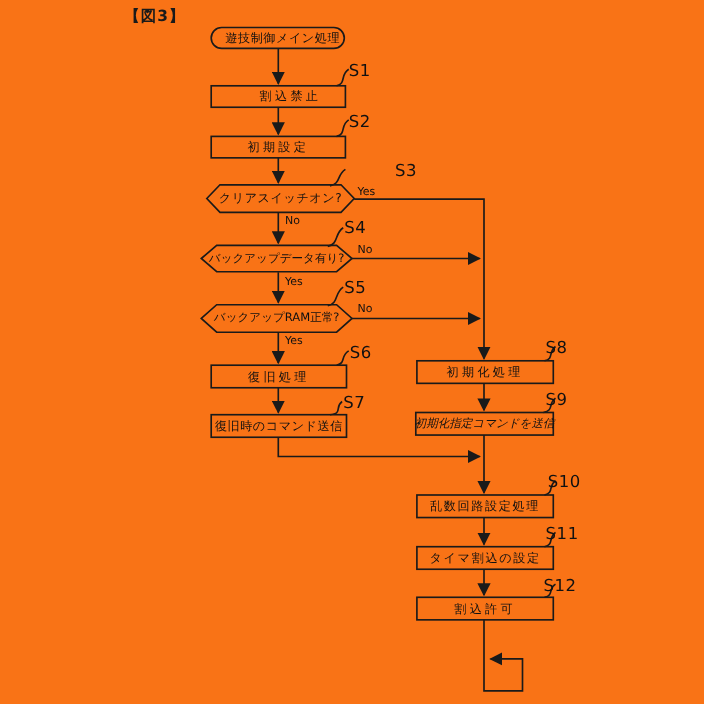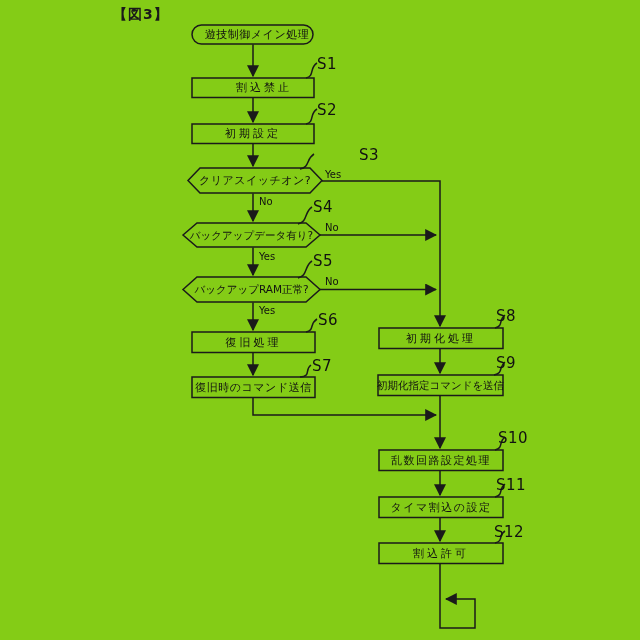--- a/index.html
+++ b/index.html
@@ -1,17 +1,17 @@
 <!DOCTYPE html>
 <html><head>
 <meta charset="utf-8">
 <style>
   html,body{margin:0;padding:0;background:#fff;}
   .canvas{
-    position:relative;width:640px;height:640px;background:#84cc16;
+    position:relative;width:640px;height:640px;background:#f97316;
     font-family:"DejaVu Sans","Liberation Sans",sans-serif;color:#1a1a1a;
     overflow:hidden;
   }
   .title{position:absolute;left:113px;top:6px;font-size:14px;font-weight:700;letter-spacing:1px;}
   svg.layer{position:absolute;left:0;top:0;width:640px;height:640px;}
   .node{
     position:absolute;display:flex;align-items:center;justify-content:center;
     font-size:11px;line-height:1;white-space:nowrap;text-align:center;color:#111;
   }
   .sp3{letter-spacing:3px;}
@@ -82,21 +82,21 @@
 
   <div class="node sp05" style="left:192px;top:25px;width:130px;height:19px;">遊技制御メイン処理</div>
   <div class="node sp3" style="left:192px;top:78px;width:144px;height:19.5px;">割込禁止</div>
   <div class="node sp3" style="left:192px;top:124px;width:122px;height:19.5px;">初期設定</div>
   <div class="node sp05" style="left:188px;top:168px;width:134px;height:25px;">クリアスイッチオン?</div>
   <div class="node compact" style="left:183px;top:223px;width:137px;height:24px;">バックアップデータ有り?</div>
   <div class="node compact" style="left:183px;top:277px;width:137px;height:25px;">バックアップRAM正常?</div>
   <div class="node sp3" style="left:192px;top:332px;width:123px;height:20.5px;">復旧処理</div>
   <div class="node sp3" style="left:379px;top:328px;width:124px;height:20.5px;">初期化処理</div>
   <div class="node sp05" style="left:192px;top:377px;width:123px;height:20.5px;">復旧時のコマンド送信</div>
-  <div class="node compact" style="left:378px;top:375px;width:125px;height:20.5px;">初期化指定コマンドを送信</div>
+  <div class="node compact" style="left:378px;top:375px;width:125px;height:20.5px;font-style:italic;">初期化指定コマンドを送信</div>
   <div class="node sp15" style="left:379px;top:450px;width:124px;height:20.5px;">乱数回路設定処理</div>
   <div class="node sp15" style="left:379px;top:497px;width:124px;height:20.5px;">タイマ割込の設定</div>
   <div class="node sp3" style="left:379px;top:543px;width:124px;height:20.5px;">割込許可</div>
 
   <div class="tag" style="left:317px;top:55px;">S1</div>
   <div class="tag" style="left:317px;top:101px;">S2</div>
   <div class="tag" style="left:315px;top:146px;margin-left:44px;">S3</div>
   <div class="tag" style="left:313px;top:198px;">S4</div>
   <div class="tag" style="left:313px;top:252px;">S5</div>
   <div class="tag" style="left:318px;top:311px;">S6</div>

